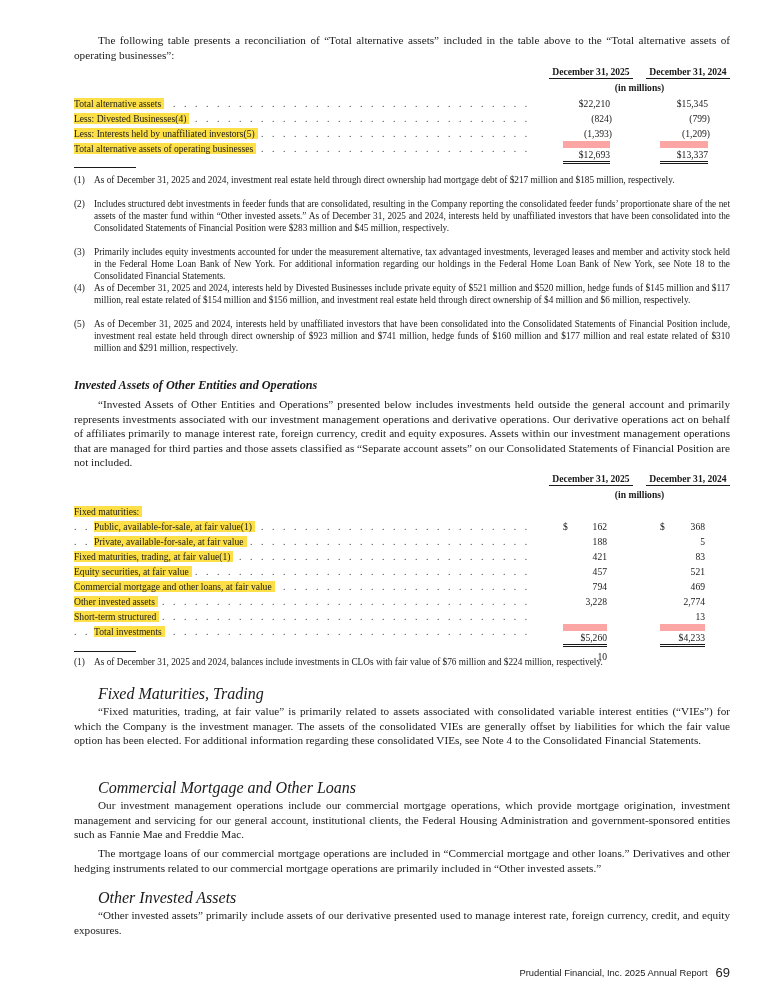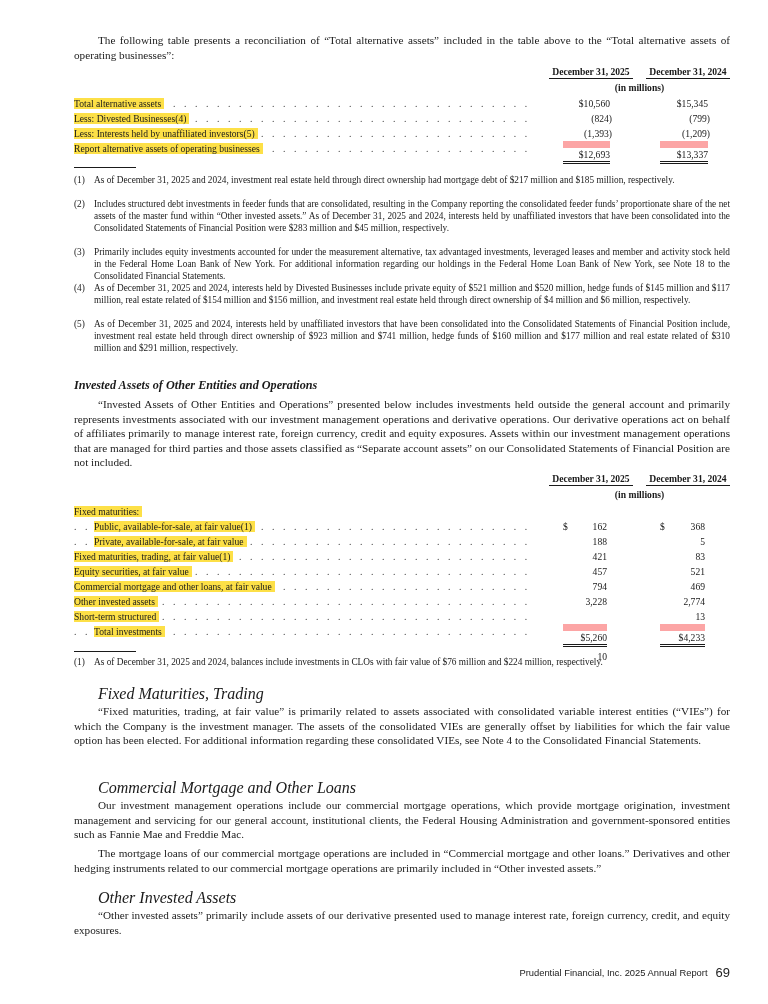--- a/index.html
+++ b/index.html
@@ -74,35 +74,35 @@
 
   <p class="para abs" style="top:33px;">The following table presents a reconciliation of “Total alternative assets” included in the table above to the “Total alternative assets of operating businesses”:</p>
 
   <div class="tbl" style="top:0;">
     <div class="colhead" style="left:475px; top:66px; width:84px;">December 31, 2025</div>
     <div class="colhead" style="left:572px; top:66px; width:84px;">December 31, 2024</div>
     <div class="unit" style="left:475px; top:82px; width:181px;">(in millions)</div>
 
     <div class="row" style="top:96px;">
       <div class="label"><span class="dots">. . . . . . . . . . . . . . . . . . . . . . . . . . . . . . . . . . . . . . . . . . . . . . . . . . . . . . . . . . . . . . . . . . . . . . . . . . . . . . . . . . . . . . . . . . . . . . . . . . . . . . . . . . . . . . . . . . . . . . . . . . . . . . . . . . .</span><span class="txt">Total alternative assets</span></div>
-      <div class="val" style="left:489px; width:47px;">$10,560</div>
+      <div class="val" style="left:489px; width:47px;">$22,210</div>
       <div class="val" style="left:586px; width:48px;">$15,345</div>
     </div>
     <div class="row" style="top:111px;">
       <div class="label"><span class="dots">. . . . . . . . . . . . . . . . . . . . . . . . . . . . . . . . . . . . . . . . . . . . . . . . . . . . . . . . . . . . . . . . . . . . . . . . . . . . . . . . . . . . . . . . . . . . . . . . . . . . . . . . . . . . . . . . . . . . . . . . . . . . . . . . . . .</span><span class="txt">Less: Divested Businesses(4)</span></div>
       <div class="val" style="left:489px; width:49px;">(824)</div>
       <div class="val" style="left:586px; width:50px;">(799)</div>
     </div>
     <div class="row" style="top:126px;">
       <div class="label"><span class="dots">. . . . . . . . . . . . . . . . . . . . . . . . . . . . . . . . . . . . . . . . . . . . . . . . . . . . . . . . . . . . . . . . . . . . . . . . . . . . . . . . . . . . . . . . . . . . . . . . . . . . . . . . . . . . . . . . . . . . . . . . . . . . . . . . . . .</span><span class="txt">Less: Interests held by unaffiliated investors(5)</span></div>
       <div class="val" style="left:489px; width:49px;">(1,393)</div>
       <div class="val" style="left:586px; width:50px;">(1,209)</div>
     </div>
     <div class="row" style="top:141px;">
-      <div class="label"><span class="dots">. . . . . . . . . . . . . . . . . . . . . . . . . . . . . . . . . . . . . . . . . . . . . . . . . . . . . . . . . . . . . . . . . . . . . . . . . . . . . . . . . . . . . . . . . . . . . . . . . . . . . . . . . . . . . . . . . . . . . . . . . . . . . . . . . . .</span><span class="txt">Report alternative assets of operating businesses</span></div>
+      <div class="label"><span class="dots">. . . . . . . . . . . . . . . . . . . . . . . . . . . . . . . . . . . . . . . . . . . . . . . . . . . . . . . . . . . . . . . . . . . . . . . . . . . . . . . . . . . . . . . . . . . . . . . . . . . . . . . . . . . . . . . . . . . . . . . . . . . . . . . . . . .</span><span class="txt">Total alternative assets of operating businesses</span></div>
       <div class="val top-rule dbl" style="left:489px; width:47px;">$12,693</div>
       <div class="val top-rule dbl" style="left:586px; width:48px;">$13,337</div>
     </div>
   </div>
 
   <div class="fn-rule" style="top:167px;"></div>
   <div class="fn" style="top:175px;">
       <span class="num">(1)</span>
       <span class="body">As of December 31, 2025 and 2024, investment real estate held through direct ownership had mortgage debt of $217 million and $185 million, respectively.</span>
     </div>

